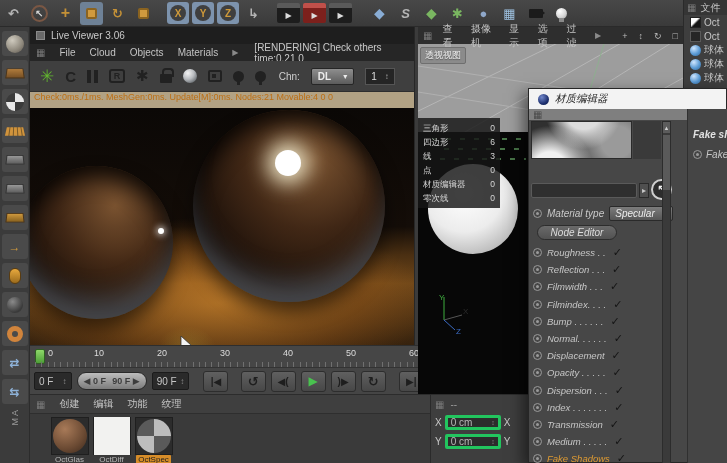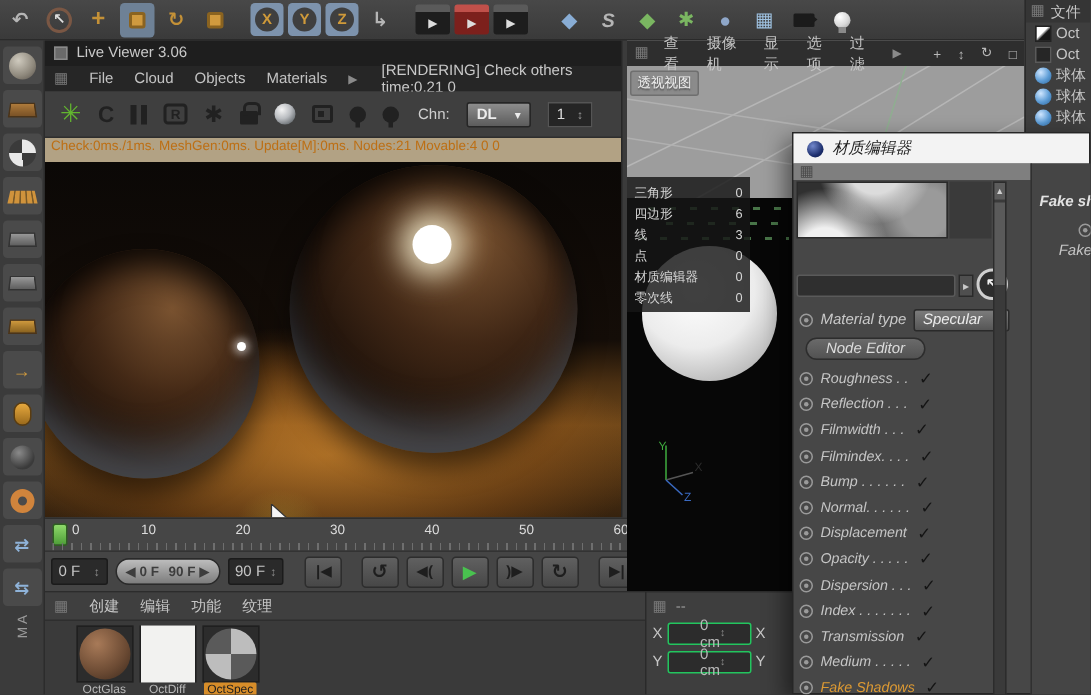--- a/index.html
+++ b/index.html
@@ -99,21 +99,21 @@
   .th-brown{background:radial-gradient(circle at 35% 30%,#a87a58,#6b4a33 60%,#3a281c);}
   .th-white{width:38px;height:38px;background:#f2f2f0;}
   .th-check{background:conic-gradient(#bdbdbd 0 90deg,#5a5a5a 90deg 180deg,#bdbdbd 180deg 270deg,#5a5a5a 270deg);}
   .mlabel{font-size:8px;color:#b9b9b9;max-width:39px;overflow:hidden;white-space:nowrap;height:9px;}
   .mlabel.sel{background:#d78d29;color:#1e1e1e;padding:0 2px;border-radius:1px;}
 
   
   #coords{left:430px;top:394px;width:98px;height:69px;background:#3e3e3e;border-left:1px solid #2a2a2a;border-top:1px solid #2c2c2c;padding:2px 4px;}
   .coord-head{display:flex;align-items:center;gap:6px;color:#9a9a9a;height:14px;}
   .coord-row{display:flex;align-items:center;gap:3px;margin-top:4px;color:#c6c6c6;}
-  .coord-field{background:#2c2c2c;border:1px solid #22c55e;color:#b9b9b9;width:56px;height:15px;display:flex;align-items:center;justify-content:space-between;padding:0 21px;border-radius:2px;}
+  .coord-field{background:#2c2c2c;border:3px solid #22c55e;color:#b9b9b9;width:56px;height:15px;display:flex;align-items:center;justify-content:space-between;padding:0 3px;border-radius:2px;}
 
   
   #viewport{left:418px;top:27px;width:265px;height:367px;background:#9d9d9d;}
   #vp-menubar{position:absolute;left:0;top:0;width:100%;height:17px;background:#2e2e2e;display:flex;align-items:center;gap:10px;padding:0 5px;color:#c3c3c3;z-index:2;}
   .vp-mini{color:#b9b9b9;font-size:9px;margin-left:1px;}
   #vp-body{position:absolute;left:0;top:17px;width:100%;height:350px;overflow:hidden;}
   #vp-label{position:absolute;left:2px;top:3px;background:#8b8b8b;border:1px solid #6f6f6f;color:#efefef;text-shadow:0 1px 1px #555;padding:1px 4px;font-size:9px;border-radius:2px;z-index:3;}
   #vp-black{position:absolute;left:0;top:88px;width:114px;height:262px;background:#070707;}
   #vp-sphere{position:absolute;left:10px;top:120px;width:90px;height:90px;border-radius:50%;background:radial-gradient(circle at 40% 32%,#ffffff,#ececec 48%,#bcbcbc 78%,#8f8f8f);}
   .gdash{position:absolute;height:2px;background:repeating-linear-gradient(90deg,rgba(130,215,130,.75) 0 5px,transparent 5px 14px);opacity:.7;}
@@ -150,21 +150,21 @@
   .radio{width:9px;height:9px;border:1px solid #9a9a9a;border-radius:50%;position:relative;flex:0 0 auto;}
   .radio::after{content:"";position:absolute;left:2px;top:2px;width:3px;height:3px;border-radius:50%;background:#9a9a9a;}
   .prop-label{color:#c6c6c6;font-size:9.5px;white-space:nowrap;}
   .prop-label.hl{color:#dd9a33;}
   .prop-check{color:#141414;font-weight:bold;font-size:11px;margin-left:2px;}
   #me-scroll{position:absolute;left:133px;top:32px;width:9px;height:343px;background:#3a3a3a;border:1px solid #2c2c2c;}
   #me-scroll-up{width:100%;height:11px;background:#5c5c5c;color:#cfcfcf;font-size:6px;display:flex;align-items:center;justify-content:center;}
   #me-scroll-thumb{width:100%;height:55px;background:#5a5a5a;margin-top:2px;}
   #me-right{position:absolute;left:158px;top:20px;width:41px;height:355px;background:#454545;border-left:1px solid #303030;padding:4px 0 0 5px;overflow:hidden;}
   #me-right .hdr{color:#e2e2e2;font-weight:bold;margin-top:16px;white-space:nowrap;}
-  #me-right .itm{display:flex;align-items:flex-end;gap:4px;color:#c6c6c6;margin-top:9px;white-space:nowrap;flex-direction:column;}
+  #me-right .itm{display:flex;align-items:center;gap:4px;color:#c6c6c6;margin-top:9px;white-space:nowrap;}
 
   svg line{stroke-width:1;}
 </style>
 </head>
 <body>
 
 <div id="top-toolbar" class="abs">
   <span class="tbtn dim">↶</span>
   <span class="tbtn">
       <span class="ring">↖</span>

